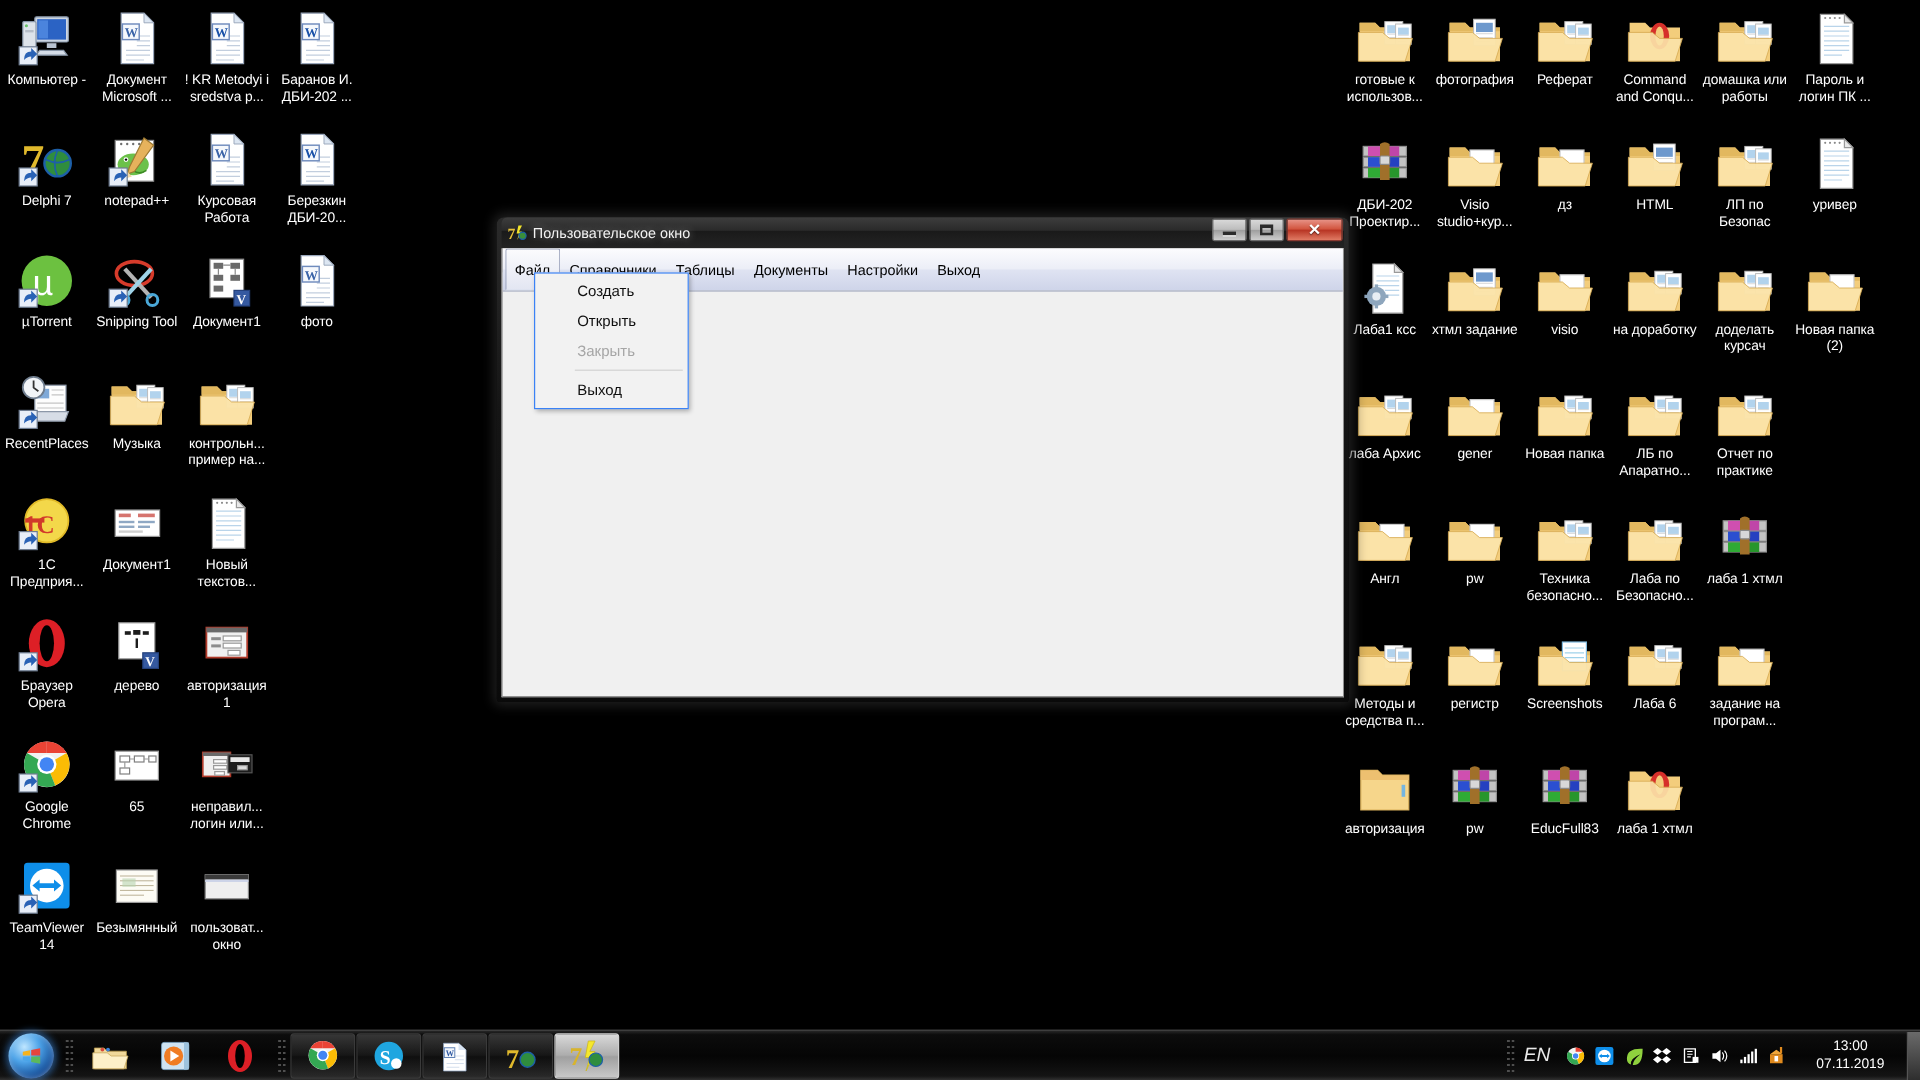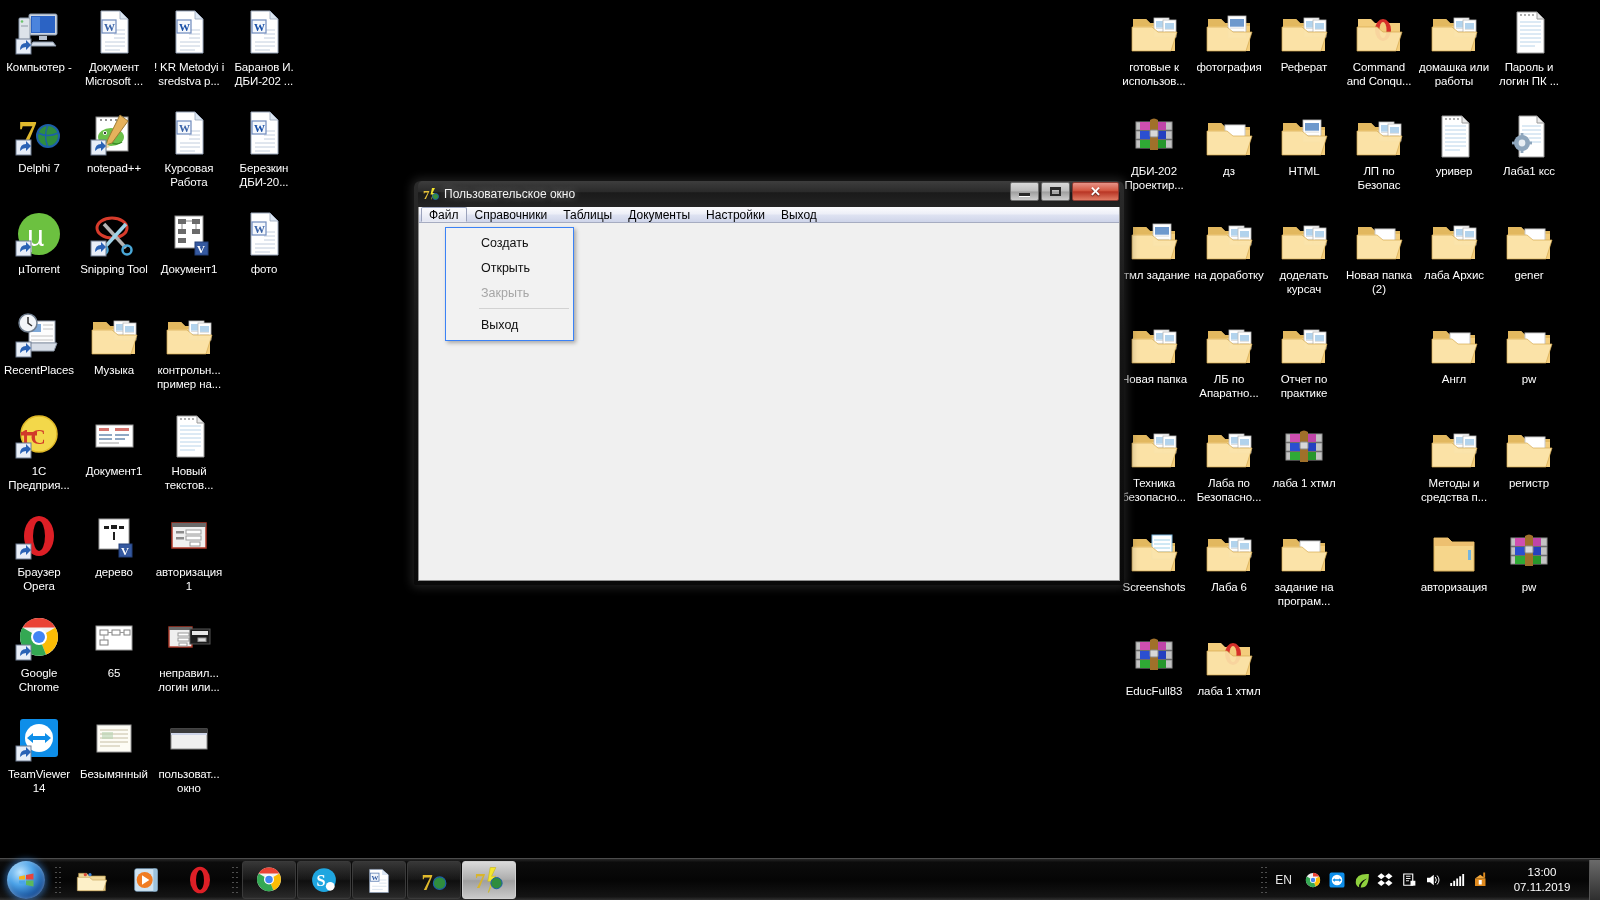--- a/index.html
+++ b/index.html
@@ -105,21 +105,21 @@
   .tb-btn .x-close { color: #fff; font-size: 13px; font-weight: bold; font-family: "Liberation Sans", sans-serif; text-shadow: 0 1px 1px rgba(0,0,0,.6); line-height: 12px; }
 
   #client {
     height: 374px;
     background: #f0f0f0;
     border: 1px solid #909090;
     border-top: none;
     position: relative;
   }
   #menubar {
-    height: 16px;
+    height: 36px;
     background: linear-gradient(to bottom,#fcfcfe 0%, #eceef7 48%, #dfe3f2 52%, #ced4e9 100%);
     border-bottom: 1px solid #a6acc1;
     display: flex; align-items: stretch;
     padding-left: 2px;
     position: relative;
     z-index: 5;
   }
   .mi {
     display: flex; align-items: center;
     padding: 0 8px;
@@ -201,21 +201,21 @@
   }
   .tb-task.active {
     border-color: #cfcfcf;
     background: linear-gradient(to bottom, rgba(235,235,235,.92) 0%, rgba(196,196,196,.88) 48%, rgba(176,176,176,.9) 52%, rgba(216,216,216,.92) 100%);
   }
   #tray {
     position: absolute; right: 0; top: 0; height: 42px;
     display: flex; align-items: center;
   }
   #tray .lang {
-    color: #e9e9e9; font-size: 12px; margin: 0 9px 0 4px;
+    color: #e9e9e9; font-size: 16px; margin: 0 9px 0 4px; font-style: italic;
   }
   .tray-ico { width: 18px; height: 18px; margin: 0 3px; display:block; }
   #clock {
     width: 86px; text-align: center;
     color: #fff; font-size: 11.5px; line-height: 15px;
     margin: 0 4px 0 6px;
   }
   #showdesk {
     width: 11px; height: 40px;
     background: linear-gradient(to bottom, #6a6a6a, #2e2e2e);
@@ -899,20 +899,32 @@
       <div class="dicon">
         <span class="glyph">
           <svg viewBox="0 0 48 48">
             <path d="M3 11 h13 l4 4 h25 v28 H3 Z" fill="#f3cd7c"></path>
             <path d="M3 11 h13 l4 4 h25 v3 H3 Z" fill="#e2b85f"></path>
             <rect x="20" y="13" width="20" height="28" fill="#ffffff" stroke="#c9c9c9"></rect>
             <path d="M2 19 h20 l6 5 h19 l-6 19 H2 Z" fill="#fbe3a8"></path>
             <path d="M2 19 h20 l6 5 h19 l-6 19 H2 Z" fill="none" stroke="#d6aa52" stroke-width=".7"></path>
           </svg>
         </span>
+        <span class="lbl">Visio studio+кур...</span>
+      </div>
+      <div class="dicon">
+        <span class="glyph">
+          <svg viewBox="0 0 48 48">
+            <path d="M3 11 h13 l4 4 h25 v28 H3 Z" fill="#f3cd7c"></path>
+            <path d="M3 11 h13 l4 4 h25 v3 H3 Z" fill="#e2b85f"></path>
+            <rect x="20" y="13" width="20" height="28" fill="#ffffff" stroke="#c9c9c9"></rect>
+            <path d="M2 19 h20 l6 5 h19 l-6 19 H2 Z" fill="#fbe3a8"></path>
+            <path d="M2 19 h20 l6 5 h19 l-6 19 H2 Z" fill="none" stroke="#d6aa52" stroke-width=".7"></path>
+          </svg>
+        </span>
         <span class="lbl">дз</span>
       </div>
       <div class="dicon">
         <span class="glyph">
           <svg viewBox="0 0 48 48">
             <path d="M3 11 h13 l4 4 h25 v28 H3 Z" fill="#f3cd7c"></path>
             <path d="M3 11 h13 l4 4 h25 v3 H3 Z" fill="#e2b85f"></path>
             <rect x="23" y="8" width="18" height="22" fill="#ffffff" stroke="#b9b9b9" stroke-width=".8"></rect>
             <rect x="25" y="11" width="14" height="7.699999999999999" fill="#4a7fc1" opacity=".8"></rect>
             <g stroke="#cfcfcf" stroke-width=".7">
@@ -1011,20 +1023,32 @@
             <g stroke="#cfcfcf" stroke-width=".7">
               <line x1="25" y1="20.1" x2="39" y2="20.1"></line>
               <line x1="25" y1="23.4" x2="39" y2="23.4"></line>
               <line x1="25" y1="26.7" x2="37" y2="26.7"></line>
             </g>
             <path d="M2 19 h20 l6 5 h19 l-6 19 H2 Z" fill="#fbe3a8" opacity=".96"></path>
             <path d="M2 19 h20 l6 5 h19 l-6 19 H2 Z" fill="none" stroke="#d6aa52" stroke-width=".7"></path>
           </svg>
         </span>
         <span class="lbl">хтмл задание</span>
+      </div>
+      <div class="dicon">
+        <span class="glyph">
+          <svg viewBox="0 0 48 48">
+            <path d="M3 11 h13 l4 4 h25 v28 H3 Z" fill="#f3cd7c"></path>
+            <path d="M3 11 h13 l4 4 h25 v3 H3 Z" fill="#e2b85f"></path>
+            <rect x="20" y="13" width="20" height="28" fill="#ffffff" stroke="#c9c9c9"></rect>
+            <path d="M2 19 h20 l6 5 h19 l-6 19 H2 Z" fill="#fbe3a8"></path>
+            <path d="M2 19 h20 l6 5 h19 l-6 19 H2 Z" fill="none" stroke="#d6aa52" stroke-width=".7"></path>
+          </svg>
+        </span>
+        <span class="lbl">visio</span>
       </div>
       <div class="dicon">
         <span class="glyph">
           <svg viewBox="0 0 48 48">
             <path d="M3 11 h13 l4 4 h25 v28 H3 Z" fill="#f3cd7c"></path>
             <path d="M3 11 h13 l4 4 h25 v3 H3 Z" fill="#e2b85f"></path>
             <rect x="24" y="10" width="15" height="19" fill="#ffffff" stroke="#b9b9b9" stroke-width=".8"></rect>
             <rect x="26" y="13" width="11" height="6.6499999999999995" fill="#9fc8e8" opacity=".8"></rect>
             <g stroke="#cfcfcf" stroke-width=".7">
               <line x1="26" y1="20.450000000000003" x2="37" y2="20.450000000000003"></line>

